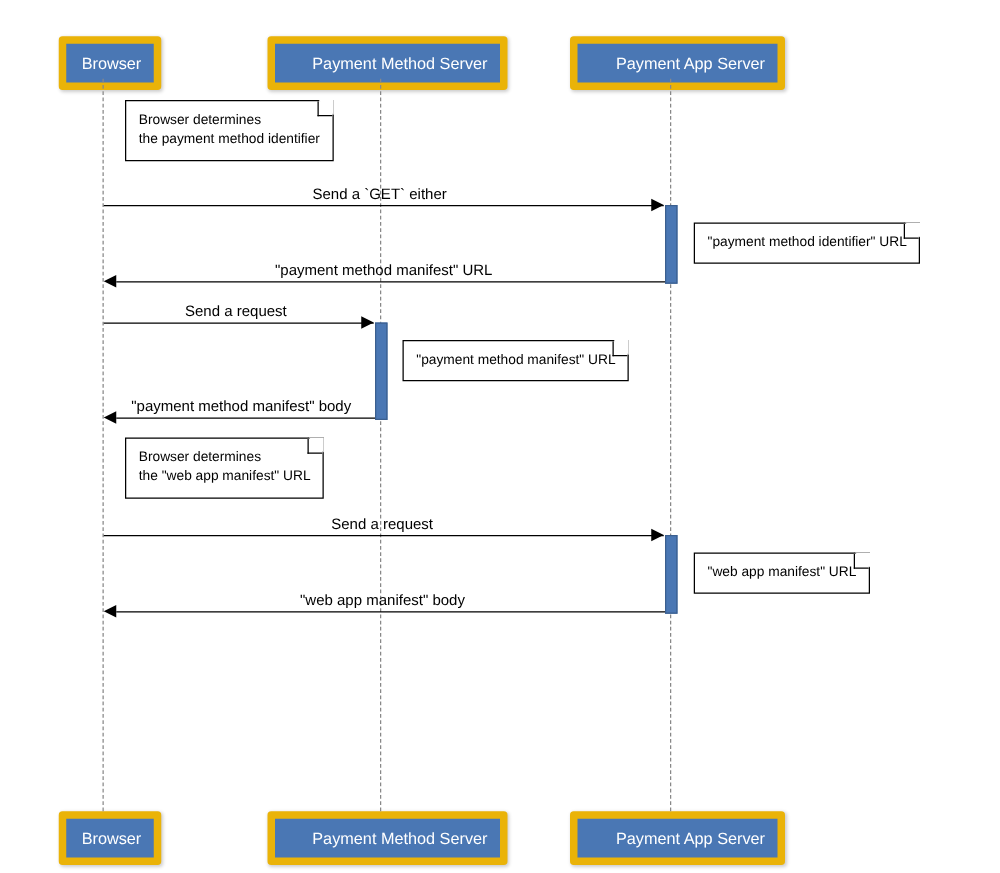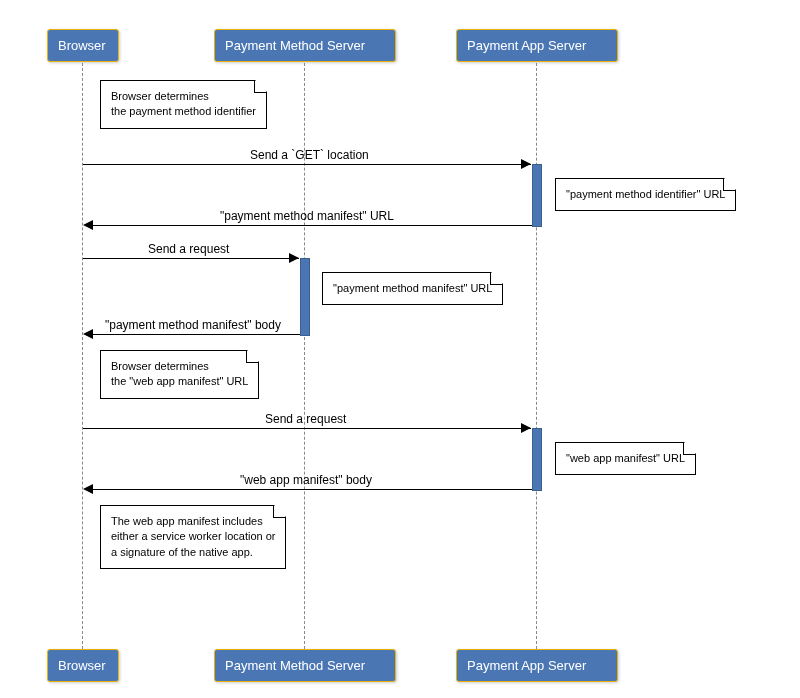--- a/index.html
+++ b/index.html
@@ -1,17 +1,17 @@
 <!DOCTYPE html>
 <html><head>
 <meta charset="utf-8">
 <style>
 body{margin:0;font-family:Verdana,Geneva,sans-serif;font-size:12px;background:#fff}
 .diagram{position:relative;width:800px;height:698px}
-.participant{position:absolute;background:#4a77b4;border:1px solid #eab308;border-radius:3px;color:#fff;text-align:left;padding:8px 10px;font-size:13px;box-shadow:1px 1px 3px rgba(0,0,0,0.2)}
+.participant{position:absolute;background:#4a77b4;border:6px solid #eab308;border-radius:3px;color:#fff;text-align:right;padding:8px 10px;font-size:13px;box-shadow:1px 1px 3px rgba(0,0,0,0.2)}
 .lifeline{position:absolute;border-left:1px dashed #888;width:0}
 .activation{position:absolute;background:#4a77b4;border:1px solid #3b5f8f;width:8px}
 .note{position:absolute;background:#fff;border:1px solid #000;padding:8px 10px;font-size:11px;line-height:1.4}
 .note::after{content:"";position:absolute;top:-1px;right:-1px;width:0;height:0;border-style:solid;border-width:0 12px 12px 0;border-color:transparent #fff transparent transparent}
 .note::before{content:"";position:absolute;top:-1px;right:-1px;width:0;height:0;border-style:solid;border-width:0 13px 13px 0;border-color:transparent #000 transparent transparent;z-index:-1}
 .note-corner{position:absolute;top:0;right:0;width:11px;height:11px;border-bottom:1px solid #000;border-left:1px solid #000;background:#fff}
 .msg-line{position:absolute;height:1px;background:#000}
 .msg-arrow{position:absolute;width:0;height:0;border-style:solid}
 .arrow-right{border-width:5px 0 5px 10px;border-color:transparent transparent transparent #000}
 .arrow-left{border-width:5px 10px 5px 0;border-color:transparent #000 transparent transparent}
@@ -39,21 +39,21 @@
   <div class="activation" style="left:532px;top:428px;height:61px"></div>
 
   <div class="note" style="left:100px;top:80px">
     <div class="note-corner"></div>
     <span>Browser determines</span><br>
     <span>the payment method identifier</span>
   </div>
 
   <div class="msg-line" style="left:83px;top:164px;width:448px"></div>
   <div class="msg-arrow arrow-right" style="left:521px;top:159px"></div>
-  <div class="msg-label" style="left:250px;top:148px">Send a `GET` location</div>
+  <div class="msg-label" style="left:250px;top:148px">Send a `GET` either</div>
 
   <div class="note" style="left:555px;top:178px">
     <div class="note-corner"></div>
     <span>"payment method identifier" URL</span>
   </div>
 
   <div class="msg-line" style="left:93px;top:225px;width:439px"></div>
   <div class="msg-arrow arrow-left" style="left:83px;top:220px"></div>
   <div class="msg-label" style="left:220px;top:209px">"payment method manifest" URL</div>
 
@@ -82,20 +82,14 @@
 
   <div class="note" style="left:555px;top:442px">
     <div class="note-corner"></div>
     <span>"web app manifest" URL</span>
   </div>
 
   <div class="msg-line" style="left:93px;top:489px;width:439px"></div>
   <div class="msg-arrow arrow-left" style="left:83px;top:484px"></div>
   <div class="msg-label" style="left:240px;top:473px">"web app manifest" body</div>
 
-  <div class="note" style="left:100px;top:505px">
-    <div class="note-corner"></div>
-    <span>The web app manifest includes</span><br>
-    <span>either a service worker location or</span><br>
-    <span>a signature of the native app.</span>
-  </div>
 
 </div>
 
 </body></html>

